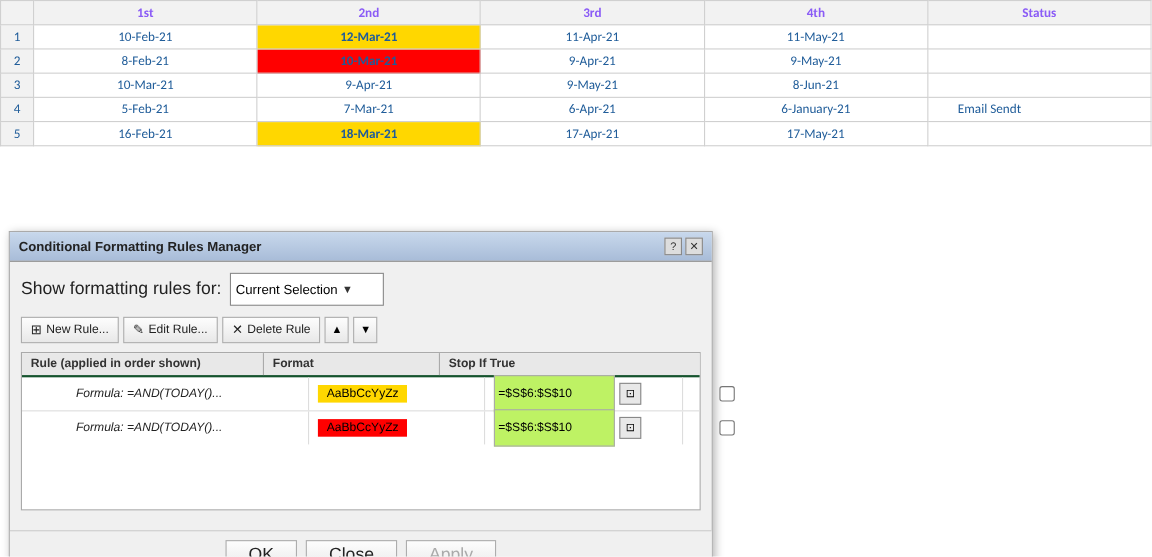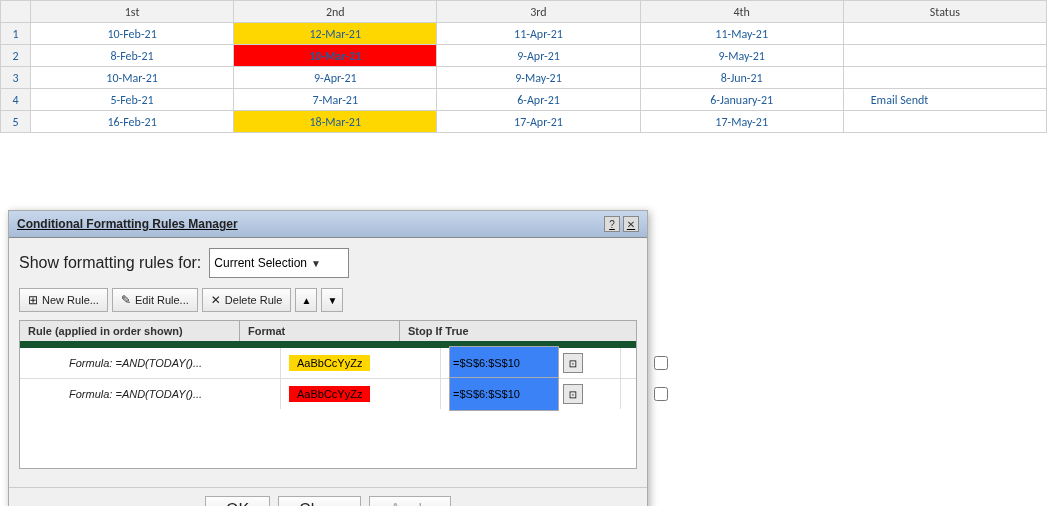--- a/index.html
+++ b/index.html
@@ -21,30 +21,30 @@
     .spreadsheet th, .spreadsheet td {
       border: 1px solid #d0d0d0;
       padding: 3px 8px;
       text-align: center;
       min-width: 100px;
       height: 22px;
       white-space: nowrap;
     }
     .spreadsheet th {
       background: #f2f2f2;
-      font-weight: normal;
-      color: #404040;
+      font-weight: bold;
+      color: #8b5cf6;
     }
     .spreadsheet td {
       color: #1f5c99;
     }
     .cell-yellow {
       background: #FFD700;
       color: #000;
-      font-weight: normal;
+      font-weight: bold;
       margin-top: 28px;
     }
     .cell-red {
       background: #FF0000;
       color: #000;
       font-weight: bold;
     }
     .cell-plain {
       color: #1f5c99;
     }
@@ -77,21 +77,20 @@
       font-family: Segoe UI, Arial, sans-serif;
     }
 
     .dialog-titlebar {
       background: linear-gradient(to bottom, #c8d8ec, #a8bcd8);
       padding: 5px 8px;
       display: flex;
       justify-content: space-between;
       align-items: center;
       border-bottom: 1px solid #888;
-      text-decoration: underline;
     }
     .dialog-title-text {
       font-weight: bold;
       font-size: 12px;
       color: #222;
     }
     .dialog-title-btns {
       display: flex;
       gap: 3px;
     }
@@ -177,21 +176,21 @@
     
     .rules-table-container {
       border: 1px solid #aaa;
       background: #fff;
       margin-bottom: 8px;
     }
     .rules-table-header {
       display: grid;
       grid-template-columns: 220px 160px 180px 80px;
       background: #e8e8e8;
-      border-bottom: 7px solid #14532d;
+      border-bottom: 2px solid #14532d;
     }
     .rules-col-header {
       padding: 4px 8px;
       font-size: 11px;
       font-weight: bold;
       color: #333;
       border-right: 1px solid #aaa;
     }
     .rules-col-header:last-child { border-right: none; }
 
@@ -233,21 +232,21 @@
       padding: 2px 8px;
       font-size: 11px;
     }
     .applies-to-cell {
       display: flex;
       align-items: center;
       gap: 4px;
     }
     .applies-input {
       border: 1px solid #aaa;
-      background: #3b82f6;
+      background: #bef264;
       padding: 1px 3px;
       font-size: 11px;
       width: 110px;
       height: 34px;
     }
     .select-range-btn {
       border: 1px solid #888;
       background: #e8e8e8;
       width: 20px;
       height: 20px;

